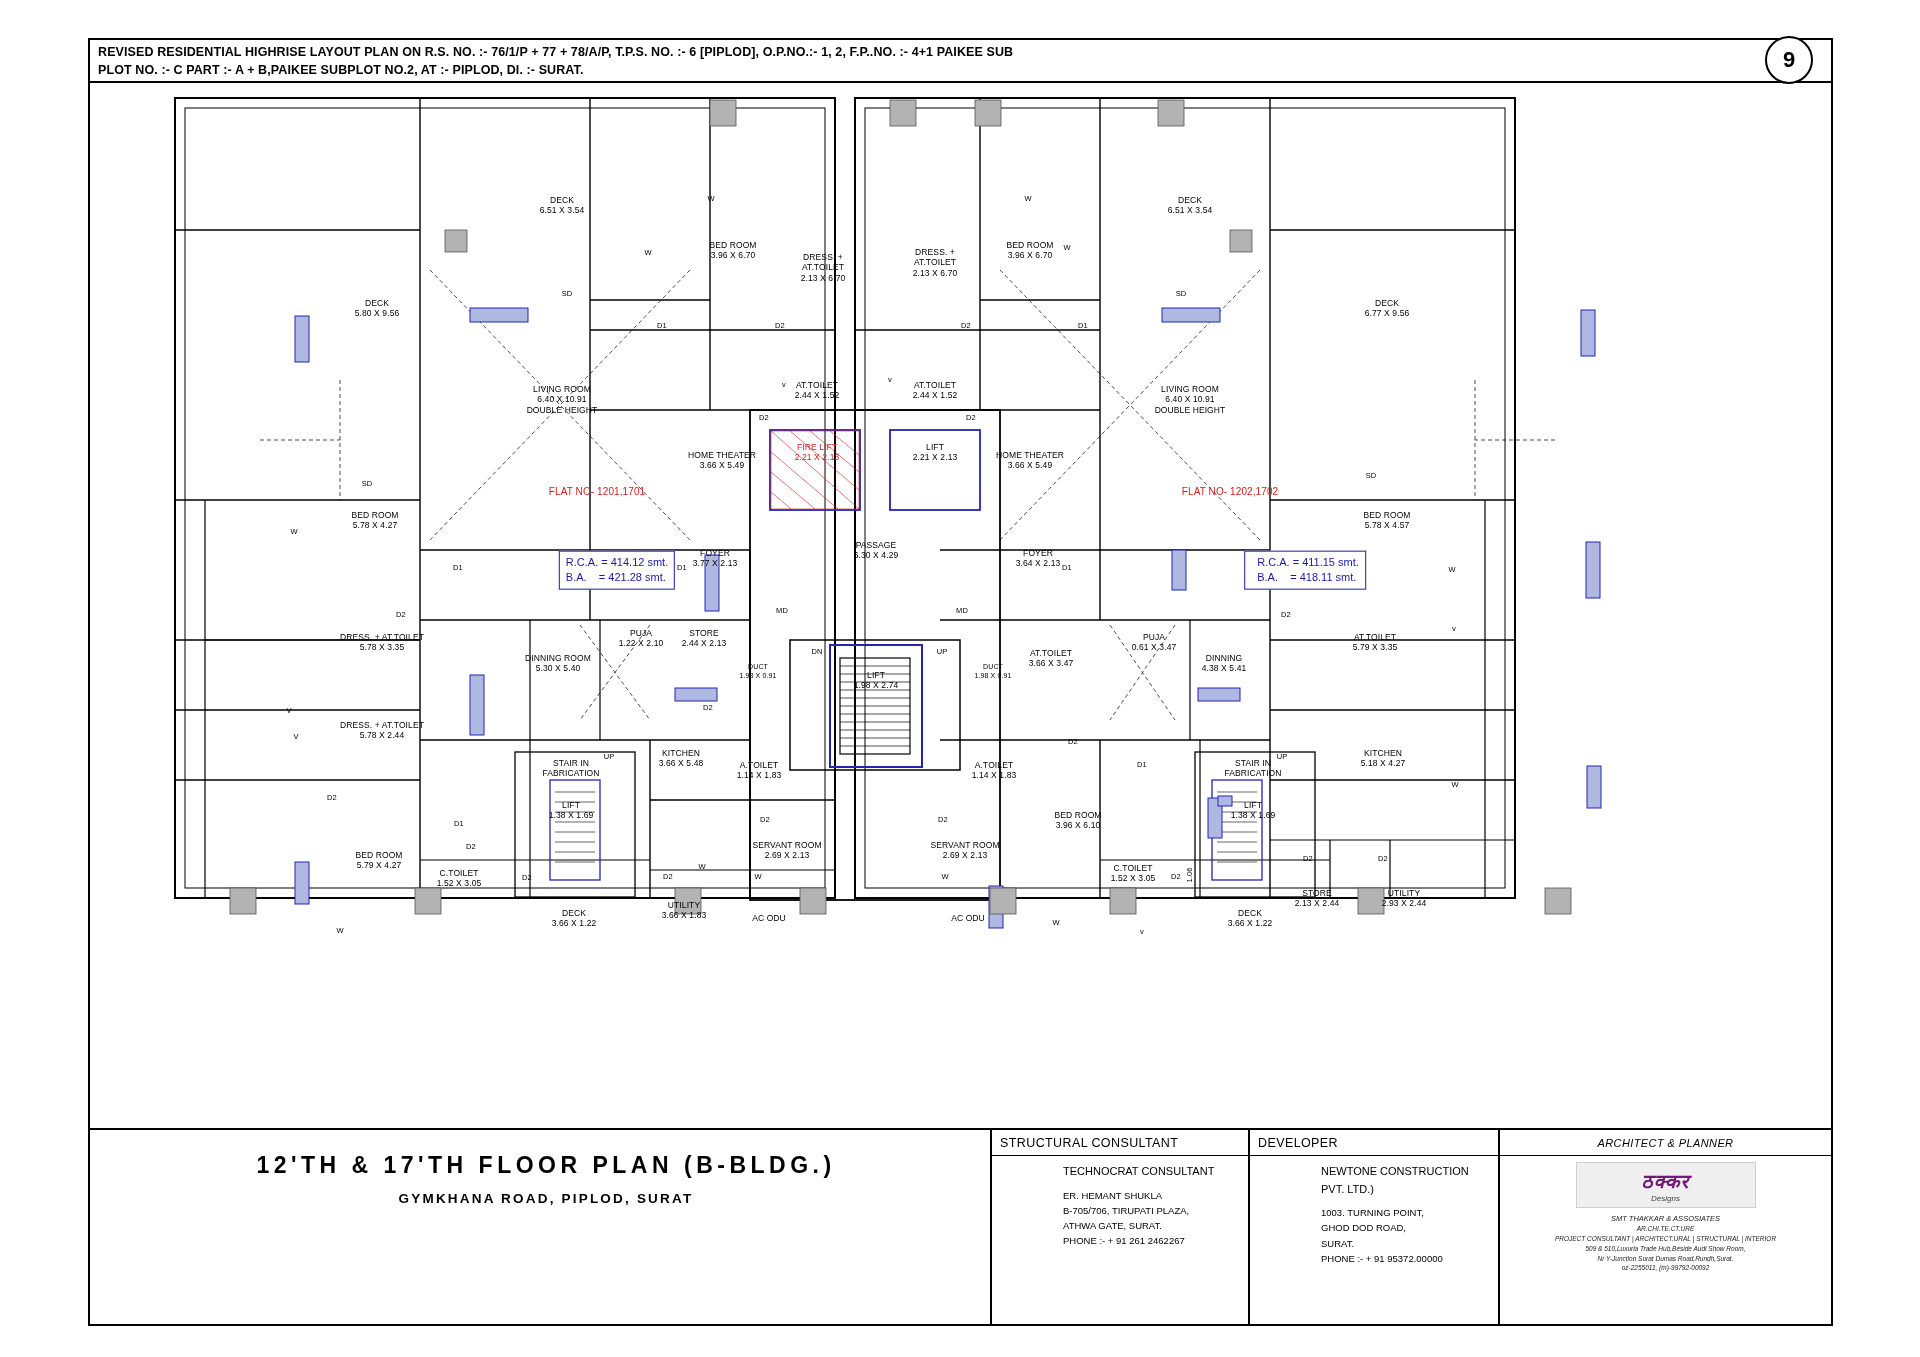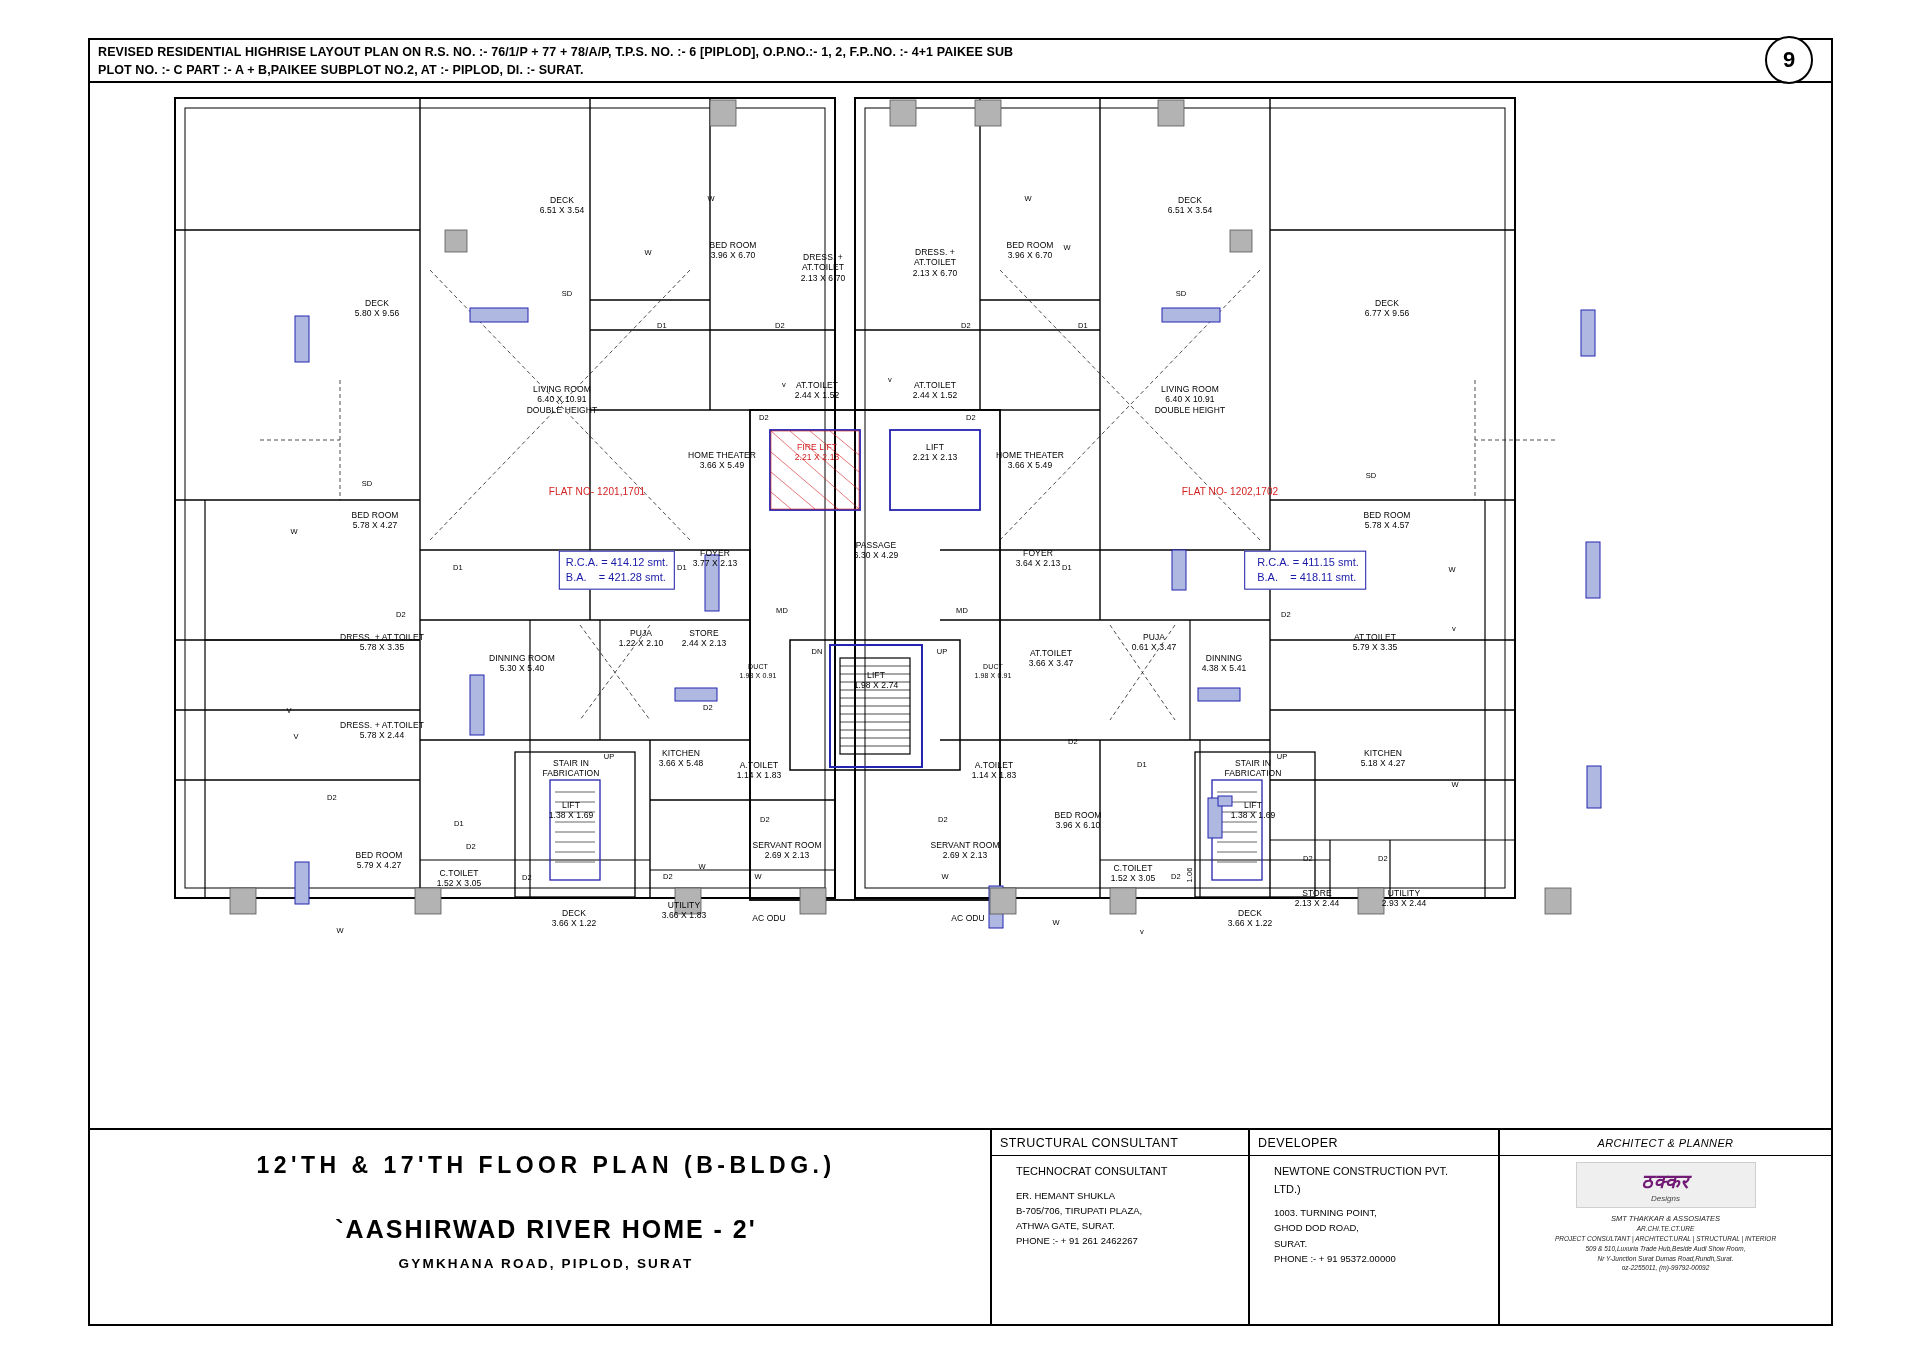--- a/index.html
+++ b/index.html
@@ -87,21 +87,21 @@
   #tb-left { width:902px; border-right:2px solid #000; position:relative;padding-left:12px; }
   #tb-struct { width:258px; border-right:2px solid #000; position:relative; }
   #tb-dev { width:250px; border-right:2px solid #000; position:relative; }
   #tb-arch { flex:1; position:relative;font-style:italic; }
   .tb-head {
     height:26px; border-bottom:1.5px solid #000;
     display:flex; align-items:center; padding-left:8px;
     font-size:12.5px; letter-spacing:.4px;
   }
   .tb-head.center { justify-content:center; padding-left:0; font-size:11px; }
-  .tb-body { padding:7px 24px; font-size:9.5px; line-height:1.6; }
+  .tb-body { padding:7px 24px; font-size:9.5px; line-height:1.6;margin-left:47px; }
   .tb-body .firm { font-size:11px; margin-bottom:7px; }
   #floorplan-title {
     text-align:center; font-size:23px; font-weight:bold;
     letter-spacing:4.5px; margin-top:22px;
   }
   #project-title {
     text-align:center; font-size:25px; font-weight:bold;
     letter-spacing:2px; margin-top:36px;
   }
   #project-sub {
@@ -410,21 +410,21 @@
           <div>1.22 X 2.10</div>
         </div>
         <div class="lbl" style="left: 614px; top: 558px;">
           <div>STORE</div>
           <div>2.44 X 2.13</div>
         </div>
         <div class="lbl" style="left: 1064px; top: 562px;">
           <div>PUJA</div>
           <div>0.61 X 3.47</div>
         </div>
-        <div class="lbl" style="left: 432px; top: 583px;">
+        <div class="lbl" style="left: 468px; top: 583px;">
           <div>DINNING ROOM</div>
           <div>5.30 X 5.40</div>
         </div>
         <div class="lbl" style="left: 1134px; top: 583px;">
           <div>DINNING</div>
           <div>4.38 X 5.41</div>
         </div>
         <div class="lbl" style="left: 961px; top: 578px;">
           <div>AT.TOILET</div>
           <div>3.66 X 3.47</div>
@@ -591,21 +591,20 @@
     <div class="areabox" style="left:527px; top:490px;"><span>R.C.A. = 414.12 smt.</span>
 <span>B.A.    = 421.28 smt.</span></div>
     <div class="areabox" style="left:1215px; top:490px;padding-left:12px;"><span>R.C.A. = 411.15 smt.</span>
 <span>B.A.    = 418.11 smt.</span></div>
   </div>
 
 
   <div id="tblock">
     <div id="tb-left">
       <div id="floorplan-title">12'TH &amp; 17'TH FLOOR PLAN (B-BLDG.)</div>
-      <div id="project-title">`AASHIRWAD RIVER HOME - 2'</div>
       <div id="project-sub">GYMKHANA ROAD, PIPLOD, SURAT</div>
     </div>
 
     <div id="tb-struct">
       <div class="tb-head">STRUCTURAL CONSULTANT</div>
       <div class="tb-body">
         <div class="firm">TECHNOCRAT CONSULTANT</div>
         <div>ER.   HEMANT SHUKLA</div>
         <div>B-705/706, TIRUPATI PLAZA,</div>
         <div>ATHWA GATE, SURAT.</div>

